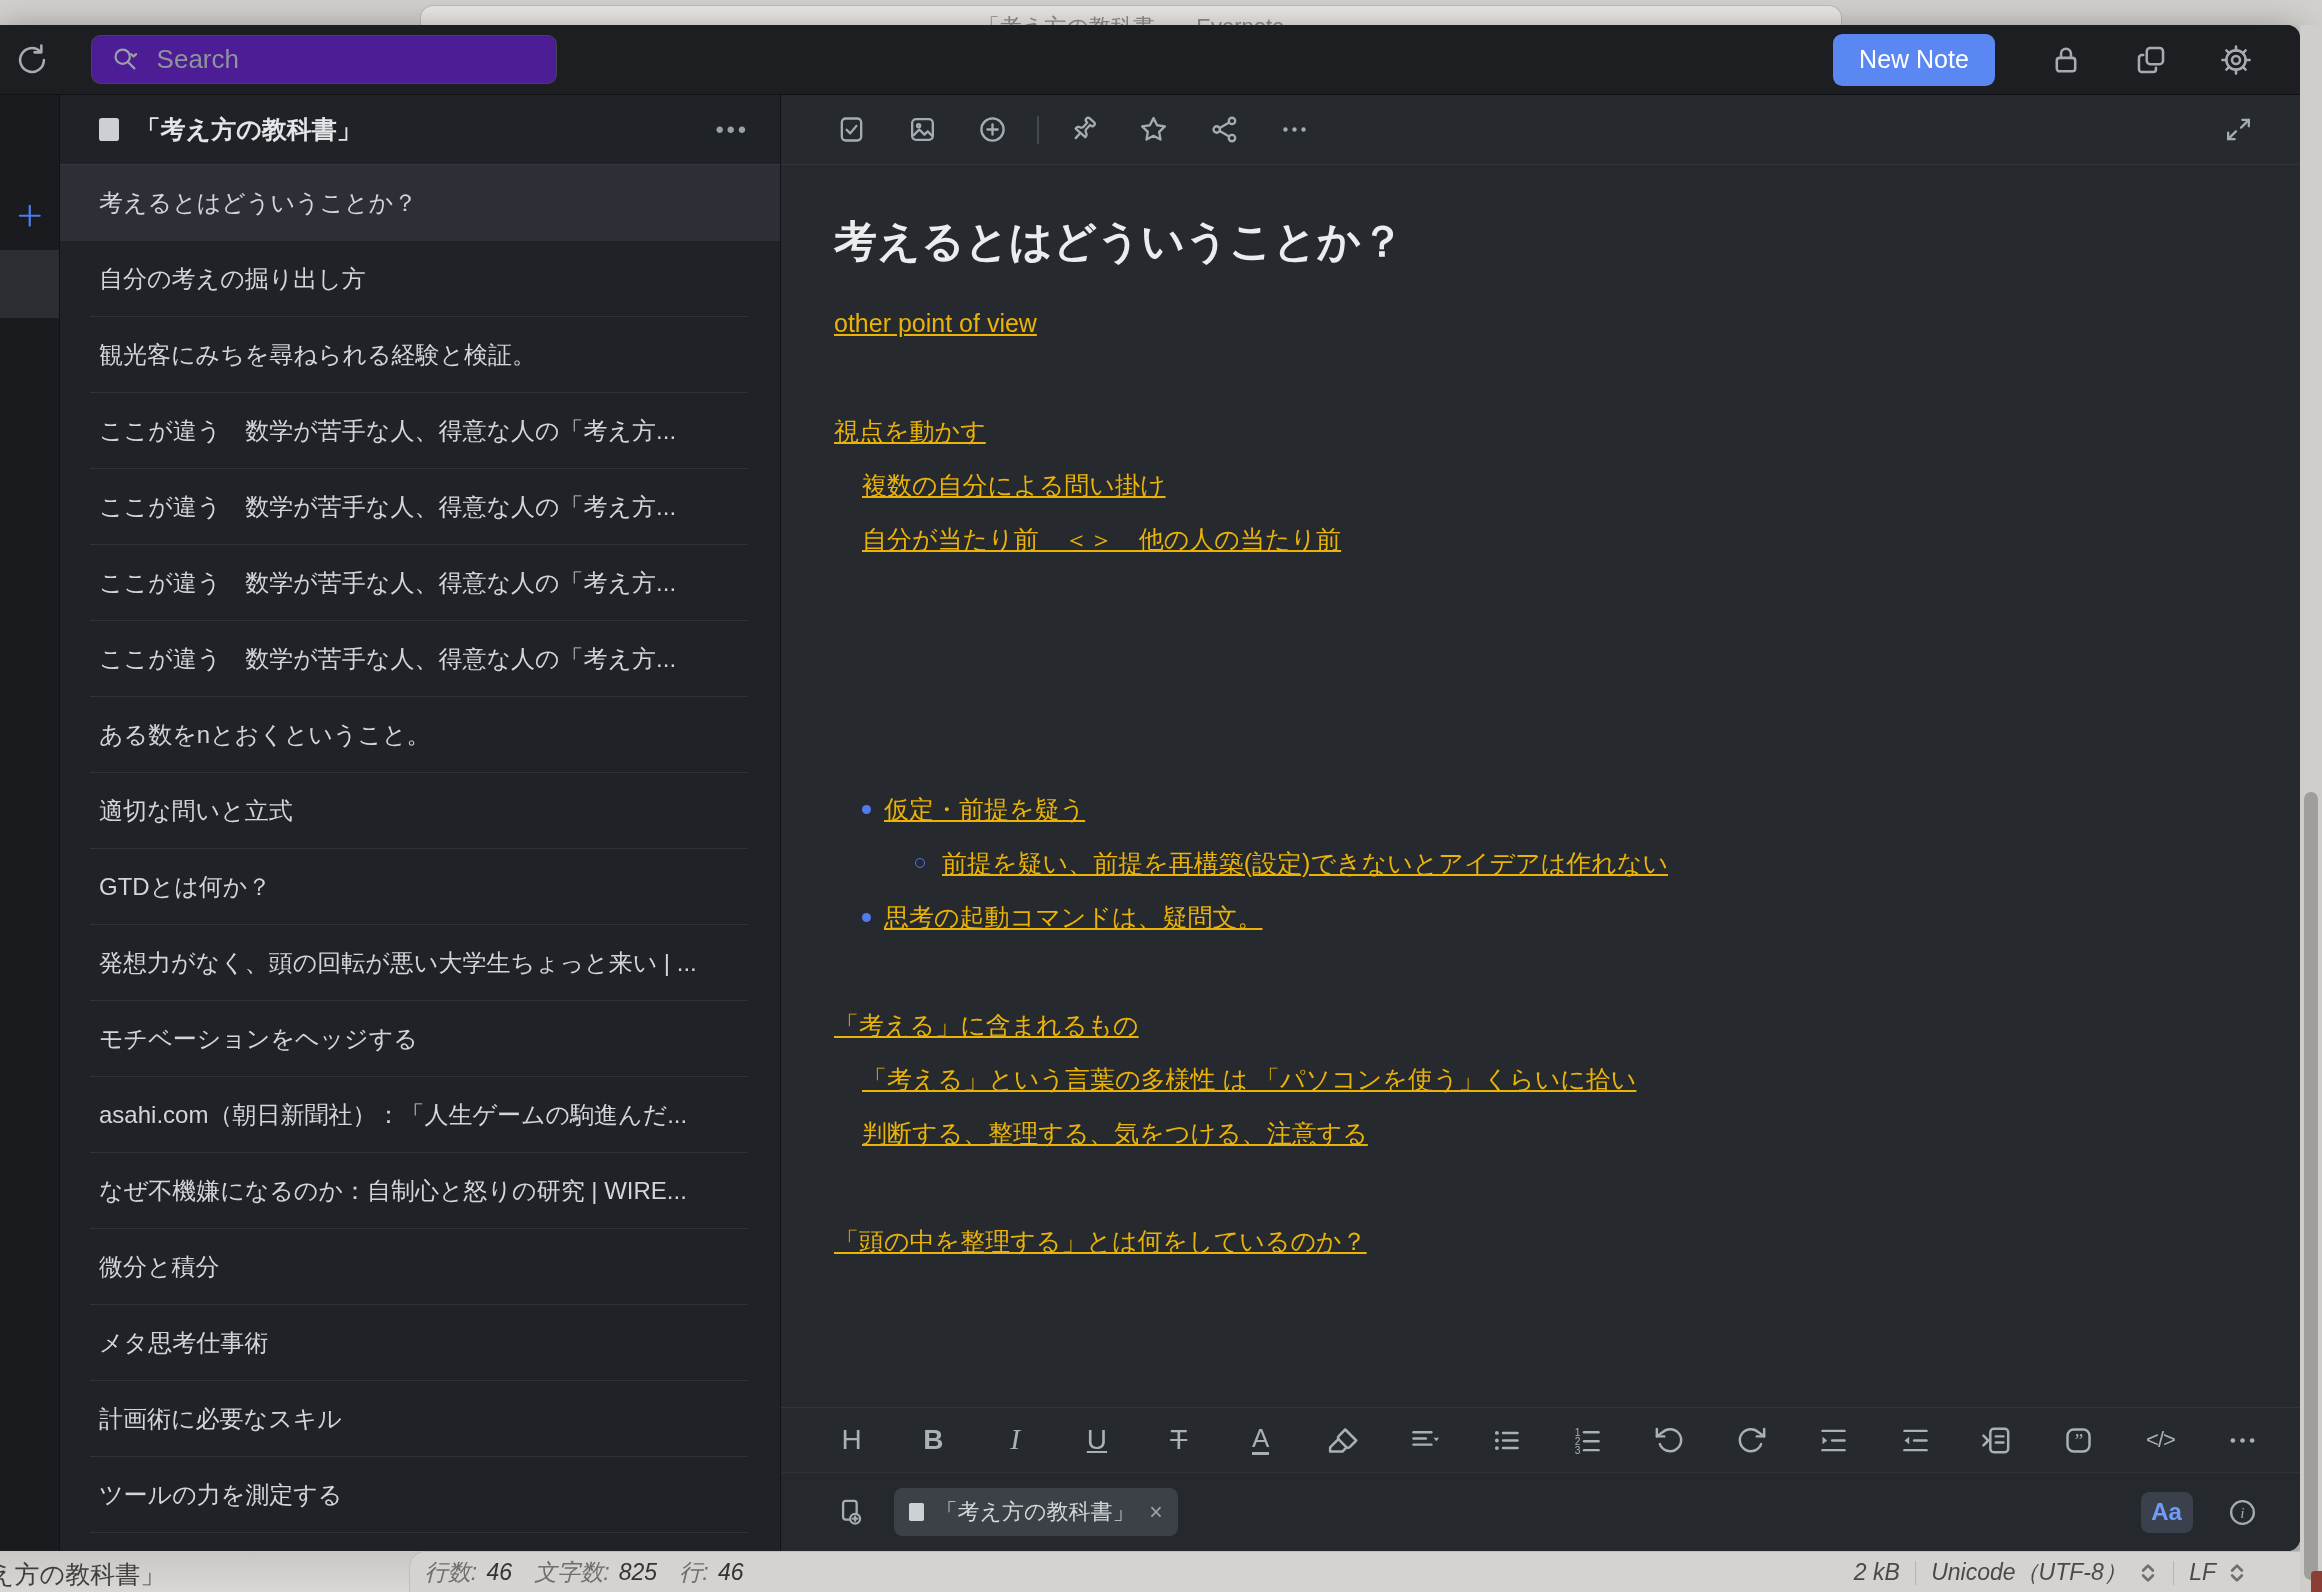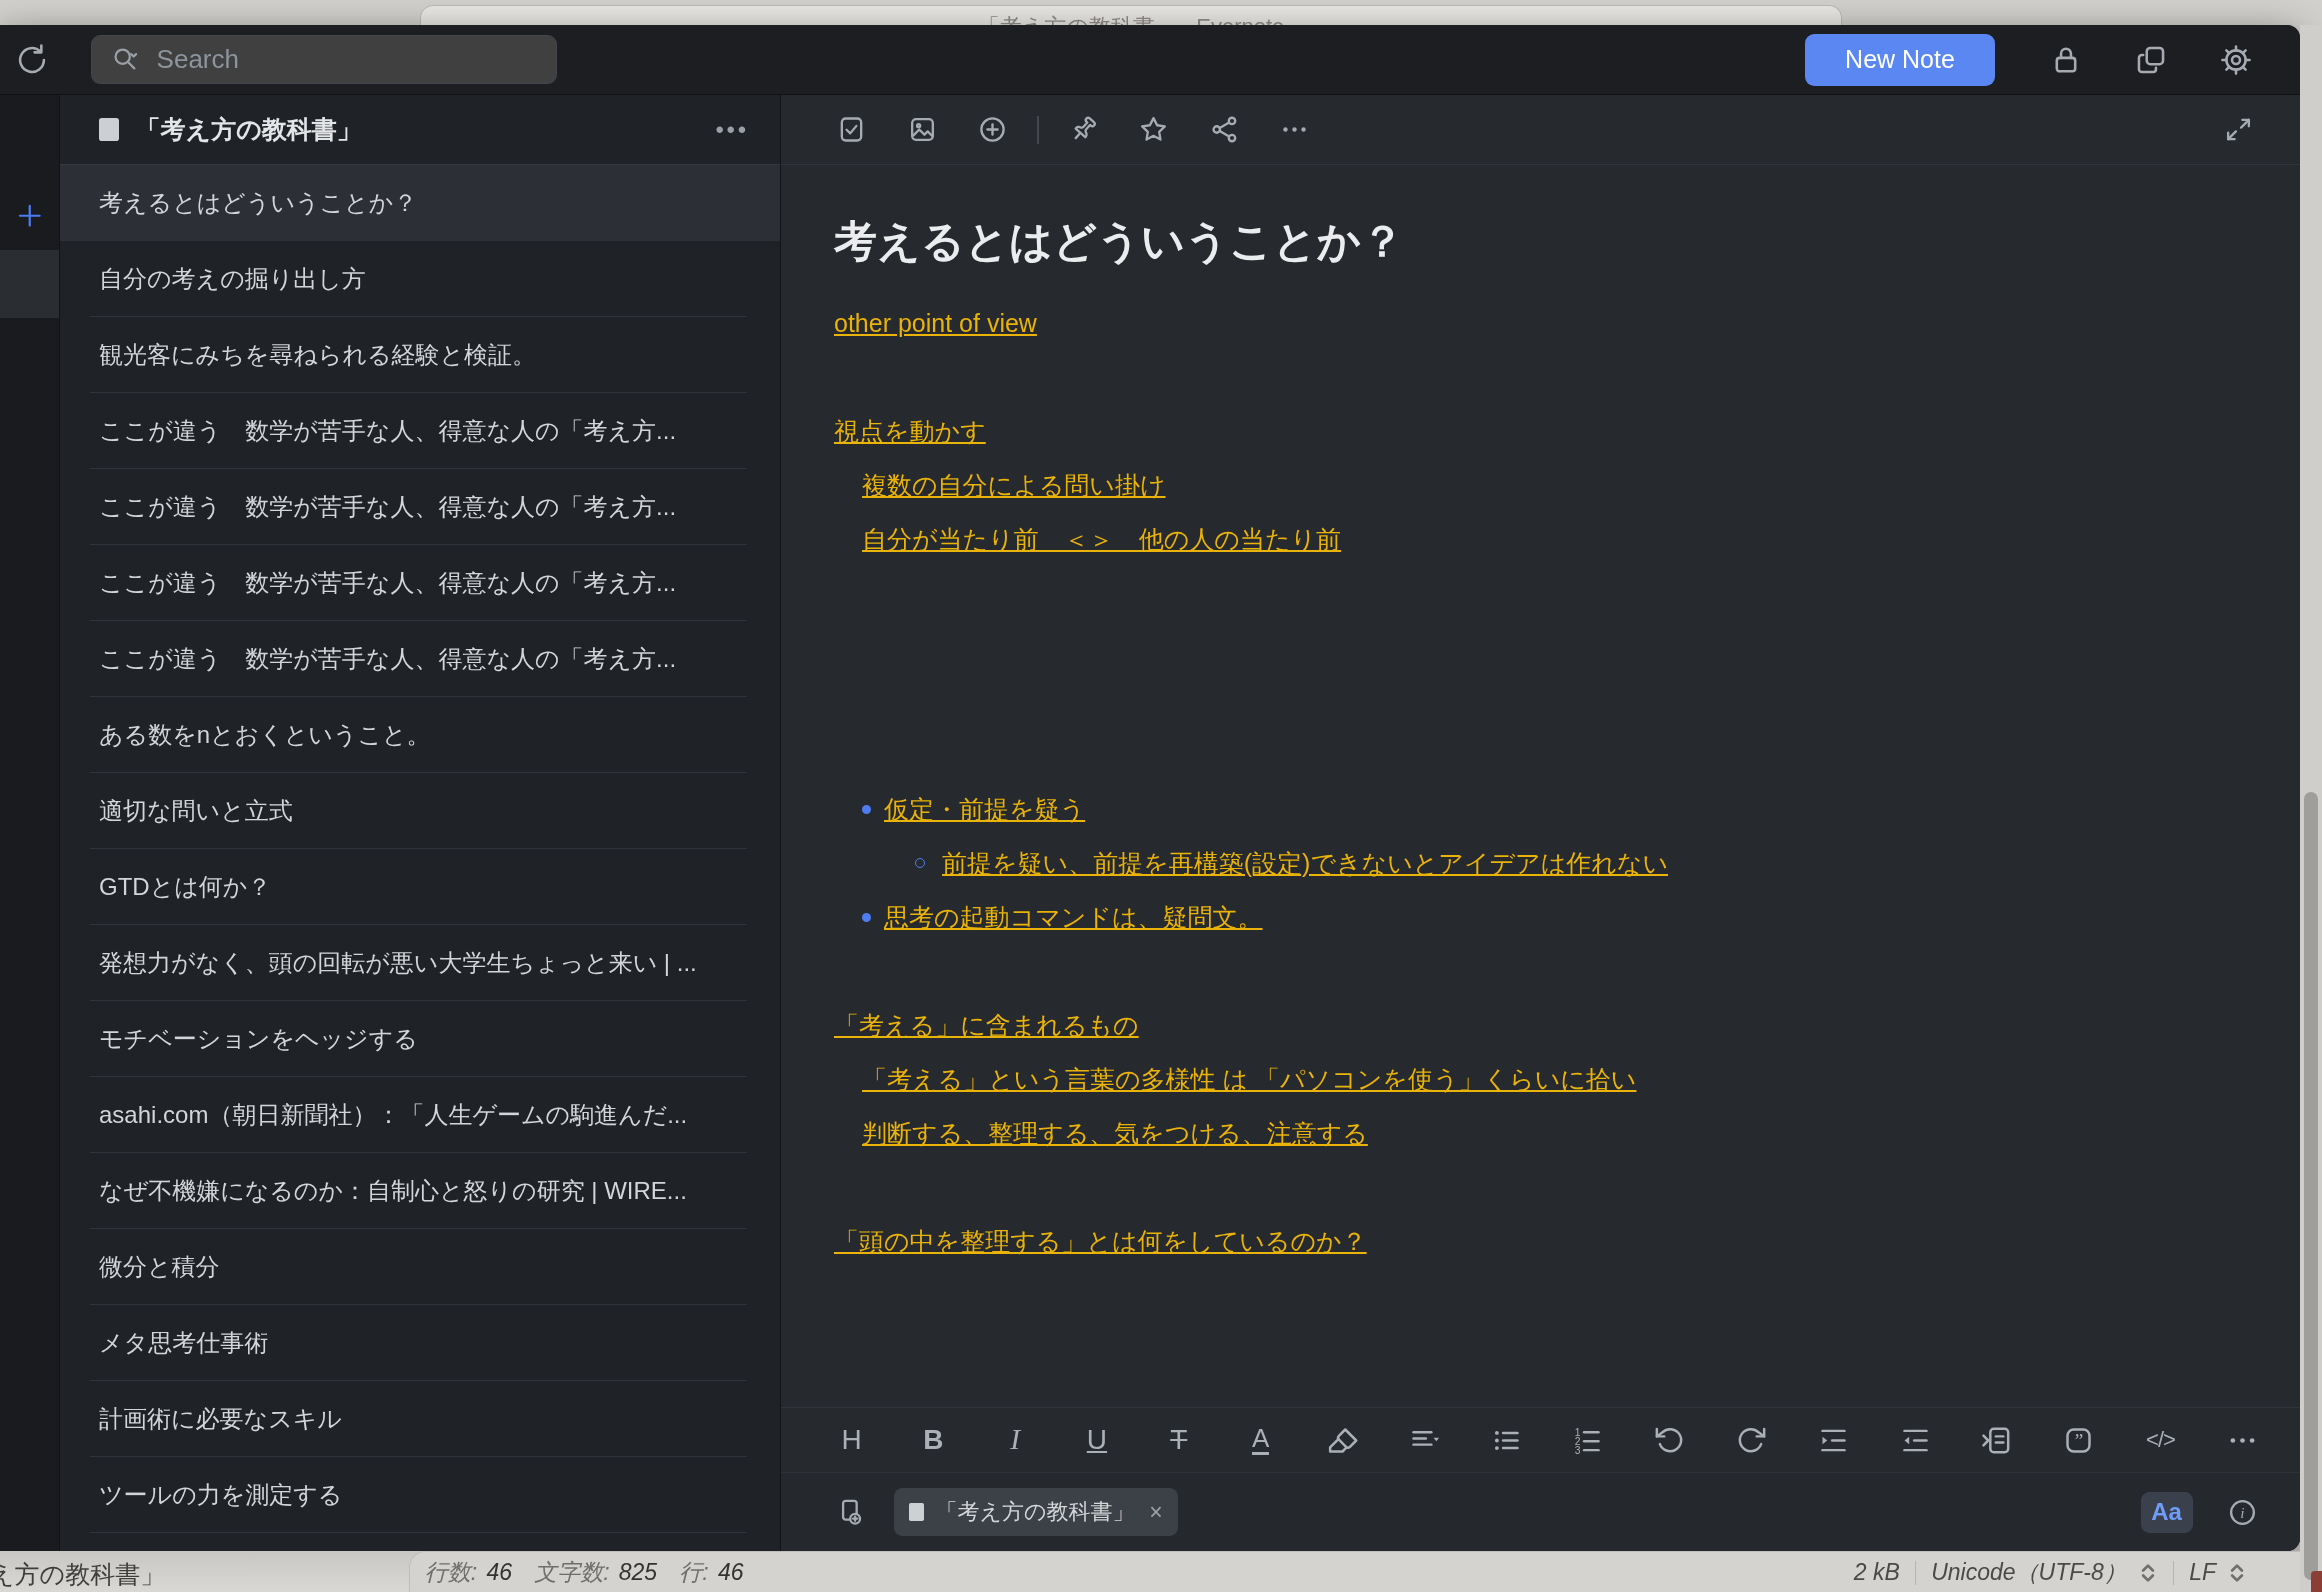--- a/index.html
+++ b/index.html
@@ -44,24 +44,24 @@
     display:flex; flex-direction:column; overflow:hidden; }
 
   .header { height:70px; background:#1c1e21; border-bottom:1.8px solid #101114;
     display:flex; align-items:center; flex:none; }
   .tbtn { width:41px; height:41px; display:flex; align-items:center; justify-content:center;
     color:#a6abb2; cursor:pointer; flex:none; }
   .tbtn svg { width:31px; height:31px; }
   .header .tbtn svg { width:34px; height:34px; }
   .refresh { margin-left:11px; }
   .search { margin-left:39px; width:466px; height:49px; border:1.8px solid #41464d; border-radius:9.2px;
-    background:#404040; display:flex; align-items:center; padding-left:18.5px; }
+    background:#4c1d95; display:flex; align-items:center; padding-left:18.5px; }
   .search svg { width:29.5px; height:29.5px; color:#9aa0a7; }
   .ph { margin-left:16.6px; font-size:26px; color:#8d949c; }
-  .newnote { width:190px; height:52px; border:none; border-radius:9.2px; background:#5b87f2;
+  .newnote { width:162px; height:52px; border:none; border-radius:9.2px; background:#5b87f2;
     color:#ffffff; font-size:25px; font-family:inherit; cursor:pointer; margin-right:50px; }
   .hib { margin-right:44px; }
 
   .mainrow { flex:1; display:flex; min-height:0; }
 
   .rail { width:60px; background:#191b1e; position:relative; flex:none; border-right:1.8px solid #121316; }
   .railhl { position:absolute; left:0; top:155px; width:100%; height:68px; background:#2a2d32; }
   .plusbtn { position:absolute; left:9.2px; top:100px; color:#4b7cf2; }
   .plusbtn svg { width:29.5px; height:29.5px; }
 

